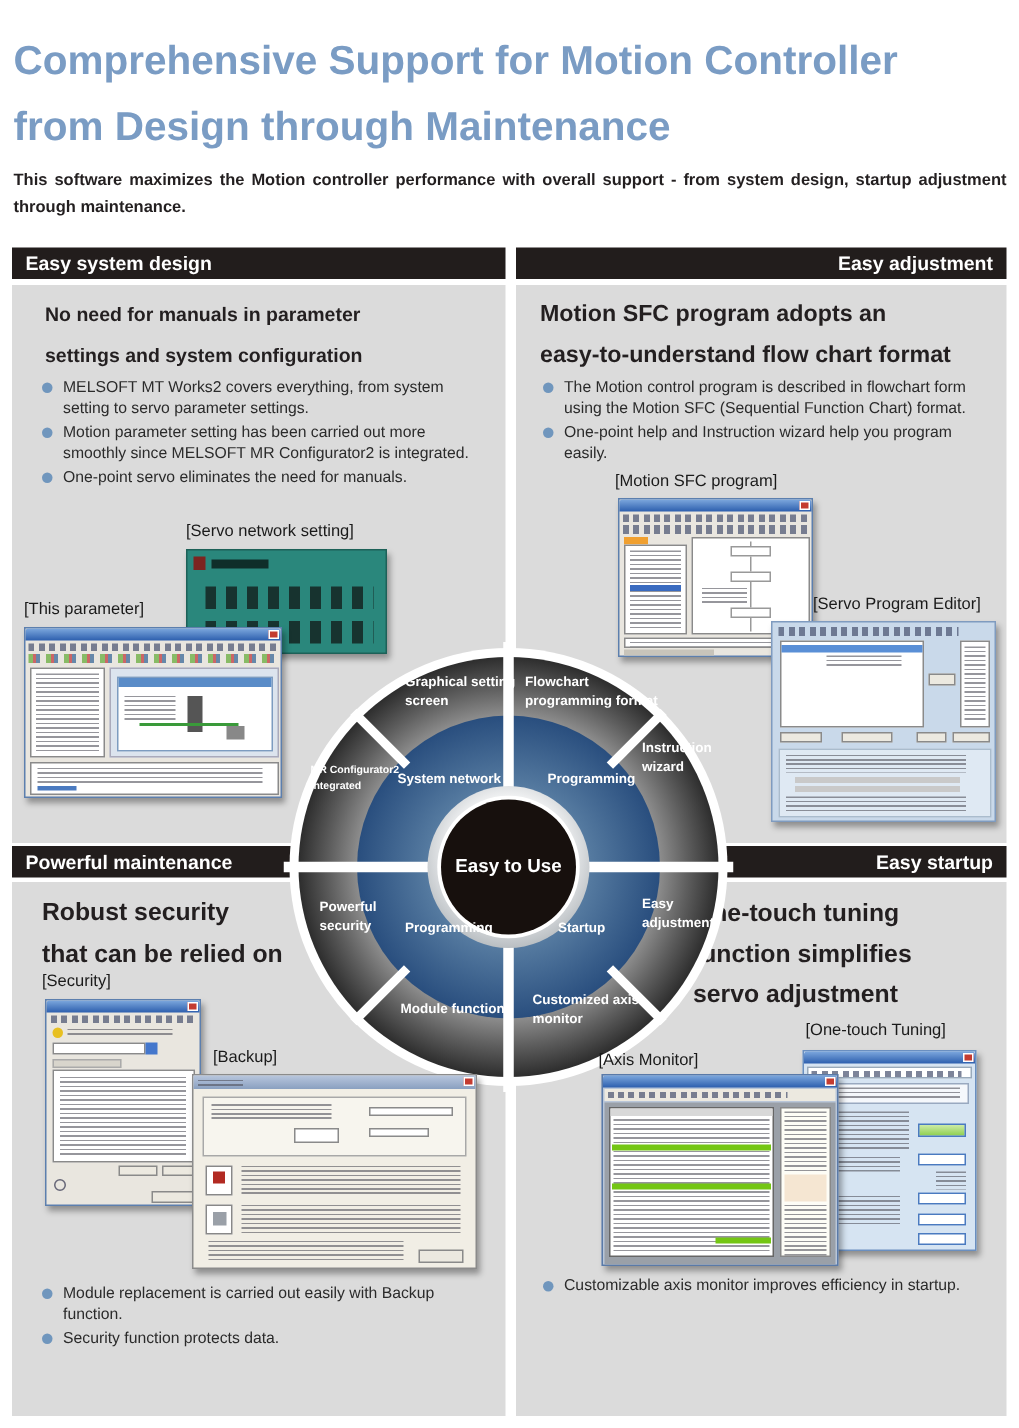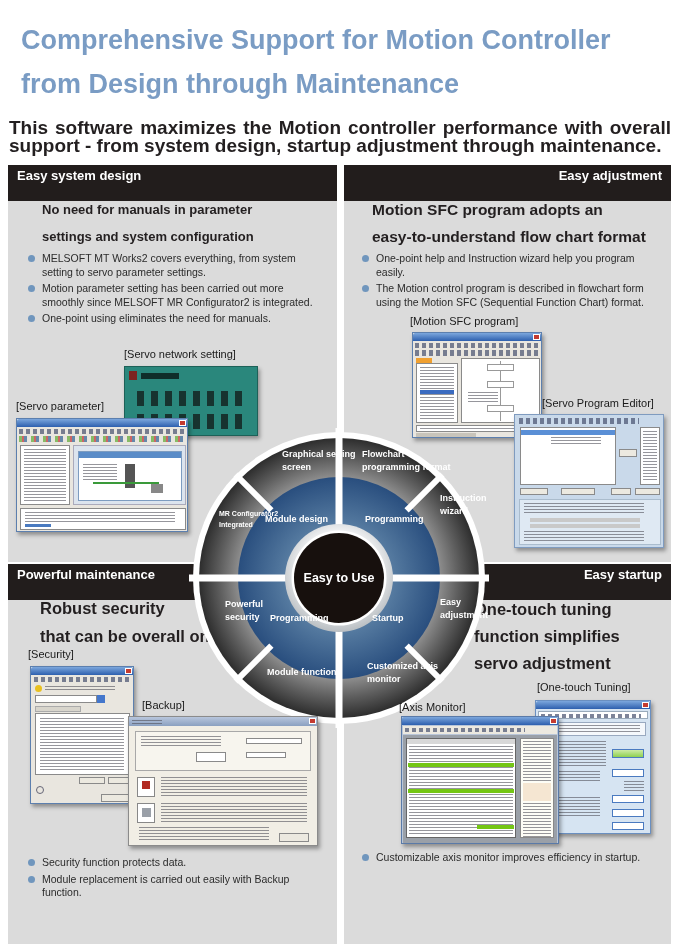--- a/index.html
+++ b/index.html
@@ -1,27 +1,27 @@
 <!DOCTYPE html>
 <html><head>
 <meta charset="utf-8">
 <style>
   html,body{margin:0;padding:0;background:#fff;}
   .page{position:relative;width:679px;height:952px;background:#fff;overflow:hidden;
         font-family:"Liberation Sans","DejaVu Sans",sans-serif;color:#231f20;}
-  .pre{white-space:pre-line;margin-left:12px;}
+  .pre{white-space:pre-line;}
 
   
   .title{position:absolute;left:9px;top:0px;font-size:27px;font-weight:bold;
          color:#7a9cc4;line-height:44px;letter-spacing:0px;}
-  .intro{position:absolute;left:9px;top:100px;width:662px;font-size:19px;font-weight:bold;
+  .intro{position:absolute;left:9px;top:100px;width:662px;font-size:11px;font-weight:bold;
          line-height:18px;text-align:justify;color:#231f20;}
 
   
-  .bar{position:absolute;height:36px;background:#221d1c;color:#fff;font-size:13px;
+  .bar{position:absolute;height:21px;background:#221d1c;color:#fff;font-size:13px;
        font-weight:bold;line-height:21px;padding:0 9px;box-sizing:border-box;z-index:2;}
   .bar-tl{left:8px;top:165px;width:329px;}
   .bar-tr{left:344px;top:165px;width:327px;text-align:right;}
   .bar-bl{left:8px;top:564px;width:329px;}
   .bar-br{left:344px;top:564px;width:327px;text-align:right;}
 
   
   .panel{position:absolute;background:#dbdbdb;z-index:1;}
   .panel-tl{left:8px;top:190px;width:329px;height:372px;}
   .panel-tr{left:344px;top:190px;width:327px;height:372px;}
@@ -92,44 +92,44 @@
   <div class="bar bar-tl">Easy system design</div>
   <div class="bar bar-tr">Easy adjustment</div>
   <div class="bar bar-bl">Powerful maintenance</div>
   <div class="bar bar-br">Easy startup</div>
 
   <div class="sec-heading h-tl pre">No need for manuals in parameter
 settings and system configuration</div>
   <div class="sec-heading h-tr pre">Motion SFC program adopts an
 easy-to-understand flow chart format</div>
   <div class="sec-heading h-bl pre">Robust security
-that can be overall on</div>
+that can be relied on</div>
   <div class="sec-heading h-br pre">One-touch tuning
 function simplifies
 servo adjustment</div>
 
   <ul class="bullets bl-tl">
     <li>MELSOFT MT Works2 covers everything, from system setting to servo parameter settings.</li>
     <li>Motion parameter setting has been carried out more smoothly since MELSOFT MR Configurator2 is integrated.</li>
-    <li>One-point using eliminates the need for manuals.</li>
+    <li>One-point servo eliminates the need for manuals.</li>
   </ul>
   <ul class="bullets bl-tr">
+    <li>The Motion control program is described in flowchart form using the Motion SFC (Sequential Function Chart) format.</li>
     <li>One-point help and Instruction wizard help you program easily.</li>
-    <li>The Motion control program is described in flowchart form using the Motion SFC (Sequential Function Chart) format.</li>
   </ul>
   <ul class="bullets bl-bl">
+    <li>Module replacement is carried out easily with Backup function.</li>
     <li>Security function protects data.</li>
-    <li>Module replacement is carried out easily with Backup function.</li>
   </ul>
   <ul class="bullets bl-br">
     <li>Customizable axis monitor improves efficiency in startup.</li>
   </ul>
 
   <div class="shotlabel" style="left:124px;top:348px;">[Servo network setting]</div>
-  <div class="shotlabel" style="left:16px;top:400px;">[Servo parameter]</div>
+  <div class="shotlabel" style="left:16px;top:400px;">[This parameter]</div>
   <div class="shotlabel" style="left:410px;top:315px;">[Motion SFC program]</div>
   <div class="shotlabel" style="left:542px;top:397px;">[Servo Program Editor]</div>
   <div class="shotlabel" style="left:28px;top:648px;">[Security]</div>
   <div class="shotlabel" style="left:142px;top:699px;">[Backup]</div>
   <div class="shotlabel" style="left:537px;top:681px;">[One-touch Tuning]</div>
   <div class="shotlabel" style="left:399px;top:701px;">[Axis Monitor]</div>
 
   <svg class="ring-svg" width="300" height="300" viewBox="0 0 300 300">
     <defs>
       <radialGradient id="outerG" cx="50%" cy="50%" r="50%">
@@ -167,21 +167,21 @@
   </svg>
 
   <div class="rlabel pre" style="left:270px;top:448px;">Graphical setting
 screen</div>
   <div class="rlabel pre" style="left:350px;top:448px;">Flowchart
 programming format</div>
   <div class="rlabel small pre" style="left:207px;top:508px;">MR Configurator2
 Integrated</div>
   <div class="rlabel pre" style="left:428px;top:492px;">Instruction
 wizard</div>
-  <div class="rlabel" style="left:265px;top:513px;">Module design</div>
+  <div class="rlabel" style="left:265px;top:513px;">System network</div>
   <div class="rlabel" style="left:365px;top:513px;">Programming</div>
   <div class="rlabel pre" style="left:213px;top:598px;">Powerful
 security</div>
   <div class="rlabel" style="left:270px;top:612px;">Programming</div>
   <div class="rlabel" style="left:372px;top:612px;">Startup</div>
   <div class="rlabel pre" style="left:428px;top:596px;">Easy
 adjustment</div>
   <div class="rlabel" style="left:267px;top:666px;">Module function</div>
   <div class="rlabel pre" style="left:355px;top:660px;">Customized axis
 monitor</div>

